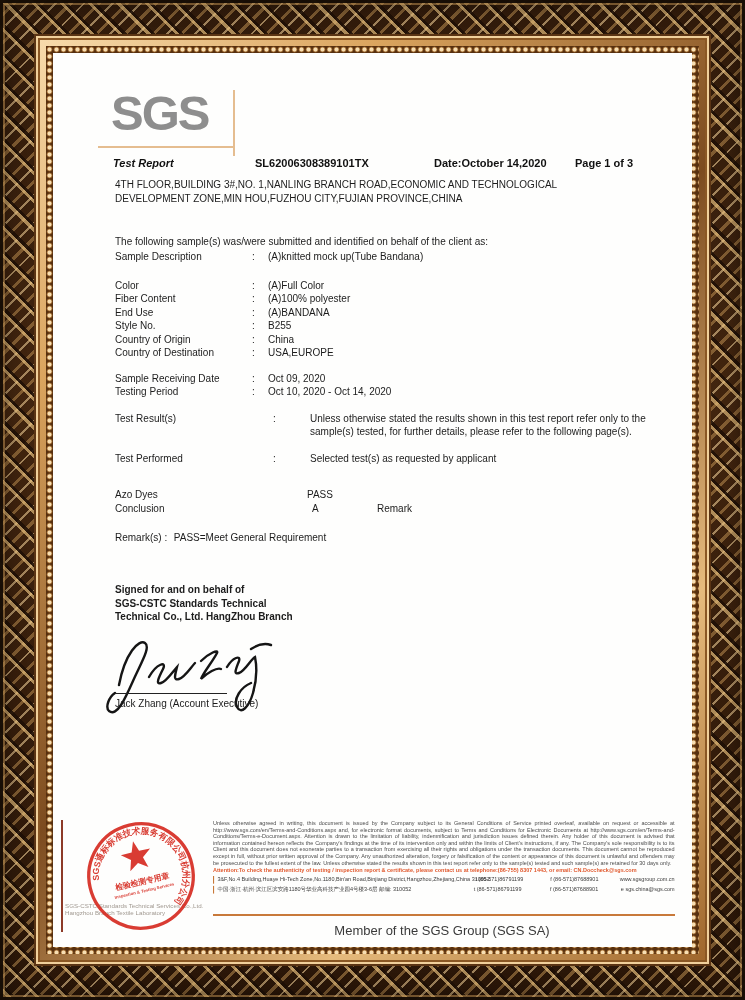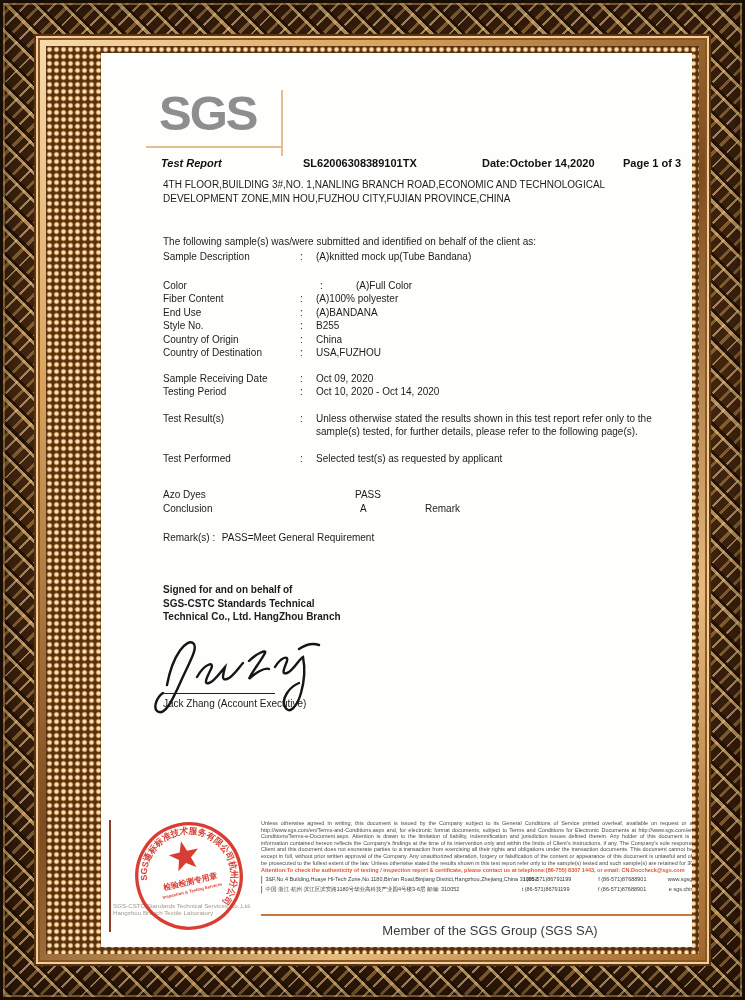--- a/index.html
+++ b/index.html
@@ -17,41 +17,41 @@
   .bevel{
     height:100%; padding:12px;
     background:linear-gradient(135deg,#f8ddae,#daa45e 22%,#7c4b1f 50%,#e6bb7d 76%,#9d6429);
     box-shadow: inset 0 0 0 2px #5a3414, inset 0 0 0 4px #f1d09b, inset 0 0 0 6px #8a5724;
   }
   .bead{
     height:100%; padding:7px; background-color:#6b3f1b;
     background-image:radial-gradient(circle at 3.5px 3.5px,#f7deb2 0 1.6px,#a26c31 2.4px,#57300f 3.3px);
     background-size:7px 7px;
   }
-  .paper{ height:100%; background:#fefefd; position:relative; overflow:hidden; color:#222;margin-left:48px; }
+  .paper{ height:100%; background:#fefefd; position:relative; overflow:hidden; color:#222; }
 
   
   .logo{ position:absolute; left:58px; top:36px; font-size:49px; font-weight:bold; color:#8e8e8e; letter-spacing:-2px; line-height:1; }
   .cross-h{ position:absolute; left:45px; top:93px; width:136px; height:2px; background:#e5bd90; }
   .cross-v{ position:absolute; left:180px; top:37px; width:2px; height:66px; background:#e5bd90; }
   .header-row{ position:absolute; left:0; top:104px; width:100%; height:14px; font-weight:bold; font-size:11px; color:#111; }
   .header-row span{ position:absolute; white-space:nowrap; }
   .h-title{ left:60px;font-style:italic; } .h-no{ left:202px; } .h-date{ left:381px; } .h-page{ left:522px; }
 
   .client{ position:absolute; left:62px; top:125px; font-size:10px; line-height:13.5px; color:#1c1c1c; }
 
   .intro{ position:absolute; left:62px; top:183px; font-size:10px; color:#1c1c1c; }
 
   
   .fields{ position:absolute; left:62px; top:197px; width:540px; }
   .frow{ display:flex; font-size:10px; line-height:13.5px; color:#1c1c1c; }
   .fl{ width:131px; flex-shrink:0; }
   .fc{ width:22px; flex-shrink:0; padding-left:6px; }
   .fv{ max-width:378px; }
-  .gap1{ margin-top:15px;gap:20px; } .gap2{ margin-top:12px; } .gap3{ margin-top:13px; }
+  .gap1{ margin-top:15px; } .gap2{ margin-top:12px; } .gap3{ margin-top:13px;gap:21px; }
 
   
   .conclusion{ position:absolute; left:62px; top:436px; width:540px; font-size:10px; color:#1c1c1c; }
   .c-row{ position:relative; height:14px; }
   .c-row span{ position:absolute; white-space:nowrap; }
   .c1{ left:0; } .c2{ left:197px; } .c3{ left:262px; } .c2b{ left:192px; }
   .remark-row{ position:absolute; left:62px; top:479px; font-size:10px; color:#1c1c1c; }
   .remark-row .rl{ display:inline-block; width:56px; }
 
   
@@ -128,21 +128,21 @@
               <span class="fv">B255</span>
        </div>
        <div class="frow">
          <span class="fl">Country of Origin</span>
               <span class="fc">:</span>
               <span class="fv">China</span>
        </div>
        <div class="frow">
          <span class="fl">Country of Destination</span>
               <span class="fc">:</span>
-              <span class="fv">USA,FUZHOU</span>
+              <span class="fv">USA,EUROPE</span>
        </div>
        <div class="frow gap2">
          <span class="fl">Sample Receiving Date</span>
               <span class="fc">:</span>
               <span class="fv">Oct 09, 2020</span>
        </div>
        <div class="frow">
          <span class="fl">Testing Period</span>
               <span class="fc">:</span>
               <span class="fv">Oct 10, 2020 - Oct 14, 2020</span>

